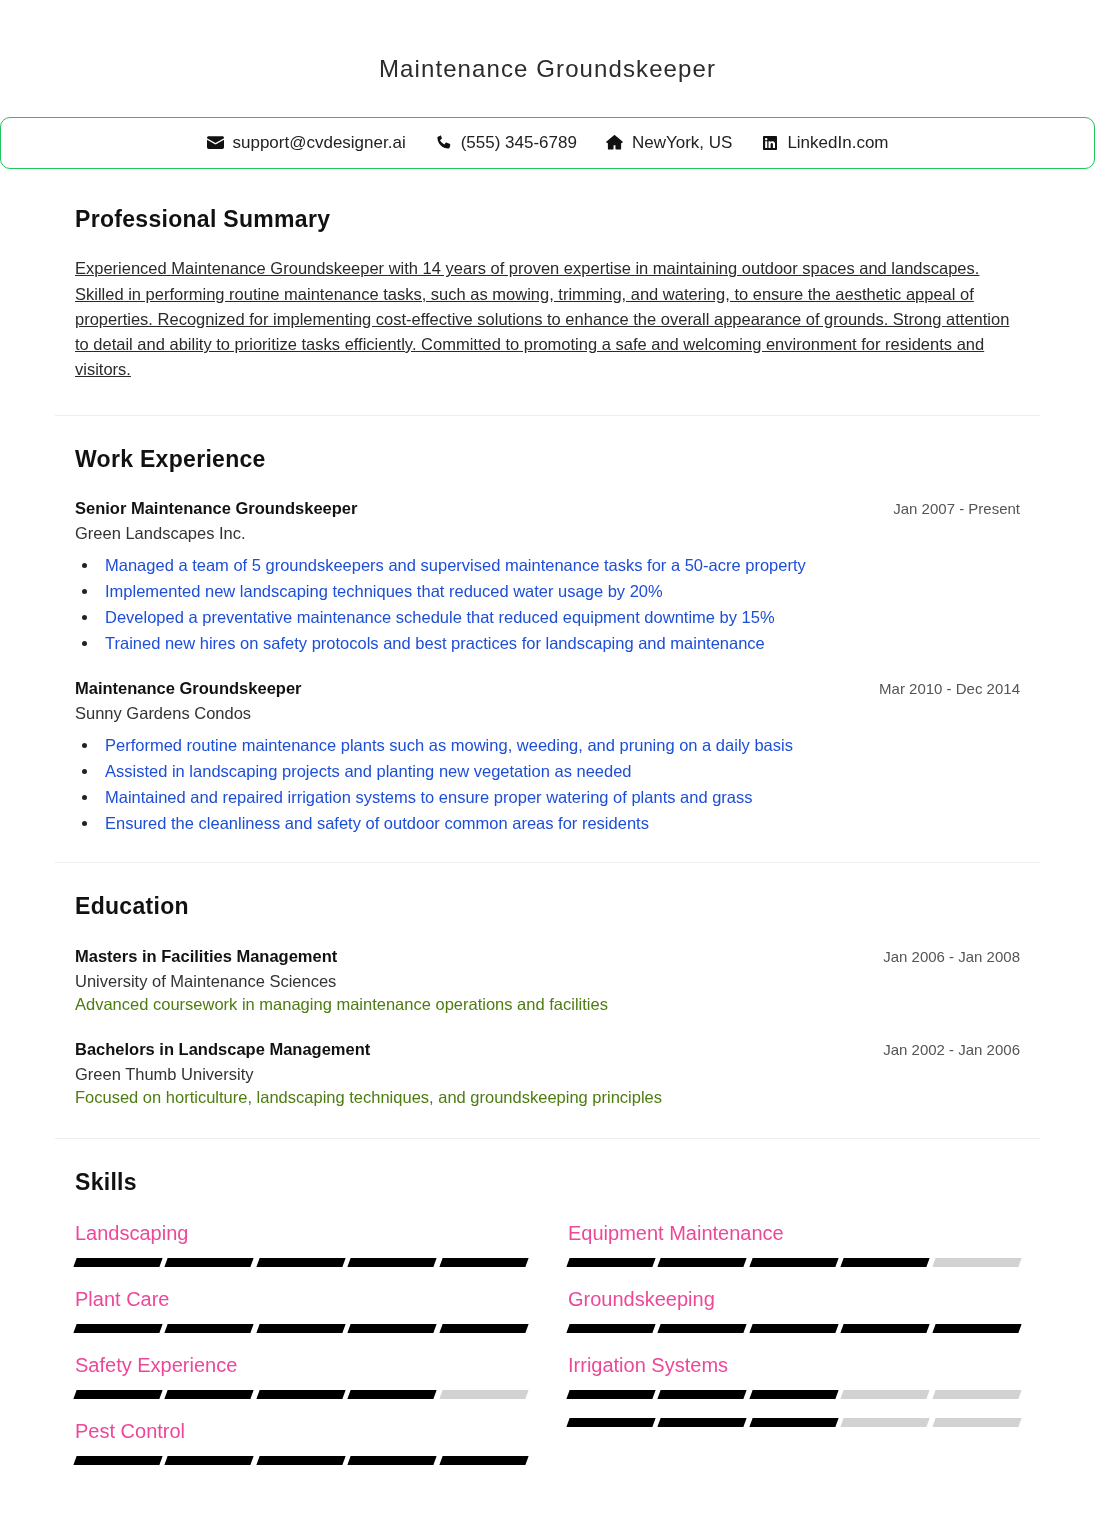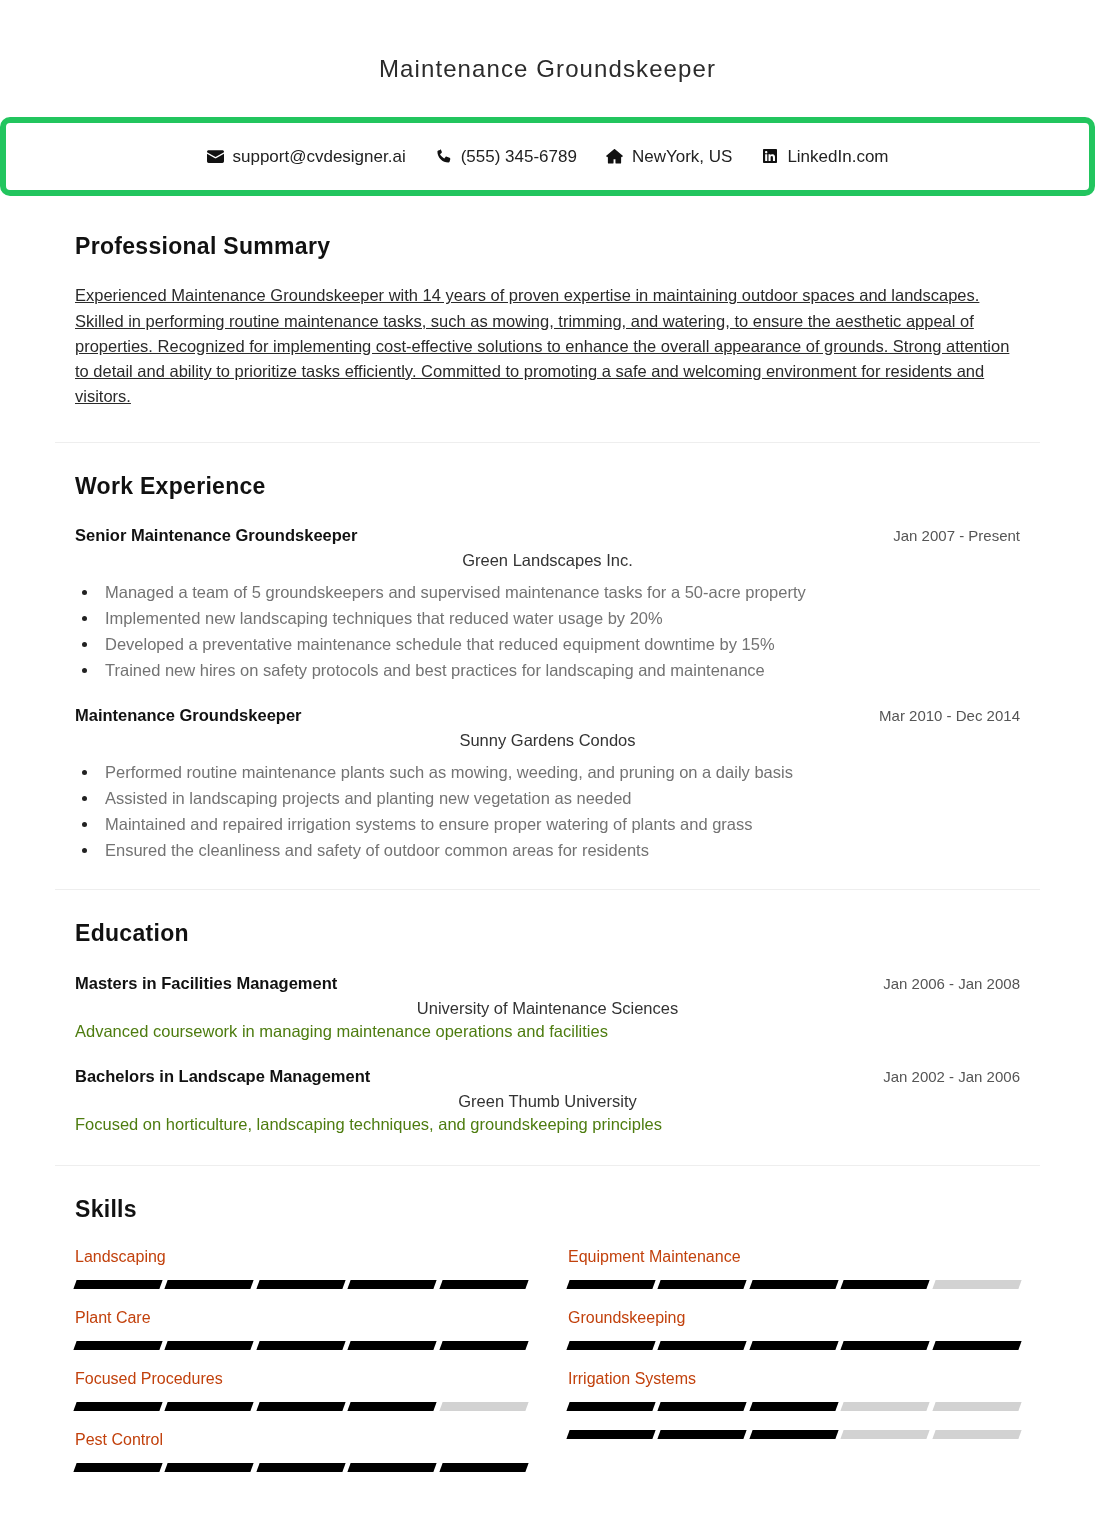--- a/index.html
+++ b/index.html
@@ -39,23 +39,23 @@
     font-weight: normal;
     color: #2b2b2b;
     letter-spacing: 1.1px;
     margin-top: 9px;
     line-height: 1.2;
   }
 
   
   .contact-bar {
     margin: 7px 0 0 0;
-    border: 6px solid #22c55e;
+    border: 1px solid #22c55e;
     border-radius: 10px;
-    height: 79px;
+    height: 52px;
     display: flex;
     align-items: center;
     justify-content: center;
     gap: 29px;
     background: #ffffff;
   }
   .contact-item {
     display: flex;
     align-items: center;
     gap: 8px;
@@ -127,31 +127,30 @@
     color: #555555;
     white-space: nowrap;
     line-height: 1.25;
     flex: none;
   }
   .entry-org {
     font-size: 16.5px;
     color: #333333;
     margin-top: 4px;
     line-height: 1.3;
-    text-align: center;
   }
 
   .bullets {
     margin: 9px 0 0 24px;
     padding: 0;
     list-style: disc;
   }
   .bullets li {
     font-size: 16.5px;
-    color: #737373;
+    color: #1d4ed8;
     line-height: 1.56;
     padding-left: 6px;
   }
   .bullets li::marker { color: #222222; }
 
   .entry-desc {
     font-size: 16.5px;
     color: #4d7c0f;
     line-height: 1.5;
     margin-top: 0;
@@ -163,22 +162,22 @@
     margin-top: 24px;
     display: grid;
     grid-template-columns: 452px 452px;
     column-gap: 41px;
     row-gap: 0;
   }
   .skill {
     padding-bottom: 19px;
   }
   .skill-name {
-    font-size: 16px;
-    color: #c2410c;
+    font-size: 20px;
+    color: #ec4899;
     line-height: 1.3;
     margin-bottom: 12px;
   }
   .skill-bar {
     display: flex;
     gap: 5px;
     height: 9px;
   }
   .seg {
     flex: 1;
@@ -334,21 +333,21 @@
           <div class="skill-name">Groundskeeping</div>
           <div class="skill-bar">
             <span class="seg on"></span>
             <span class="seg on"></span>
             <span class="seg on"></span>
             <span class="seg on"></span>
             <span class="seg on"></span>
           </div>
         </div>
         <div class="skill">
-          <div class="skill-name">Focused Procedures</div>
+          <div class="skill-name">Safety Experience</div>
           <div class="skill-bar">
             <span class="seg on"></span>
             <span class="seg on"></span>
             <span class="seg on"></span>
             <span class="seg on"></span>
             <span class="seg"></span>
           </div>
         </div>
         <div class="skill">
           <div class="skill-name">Irrigation Systems</div>

